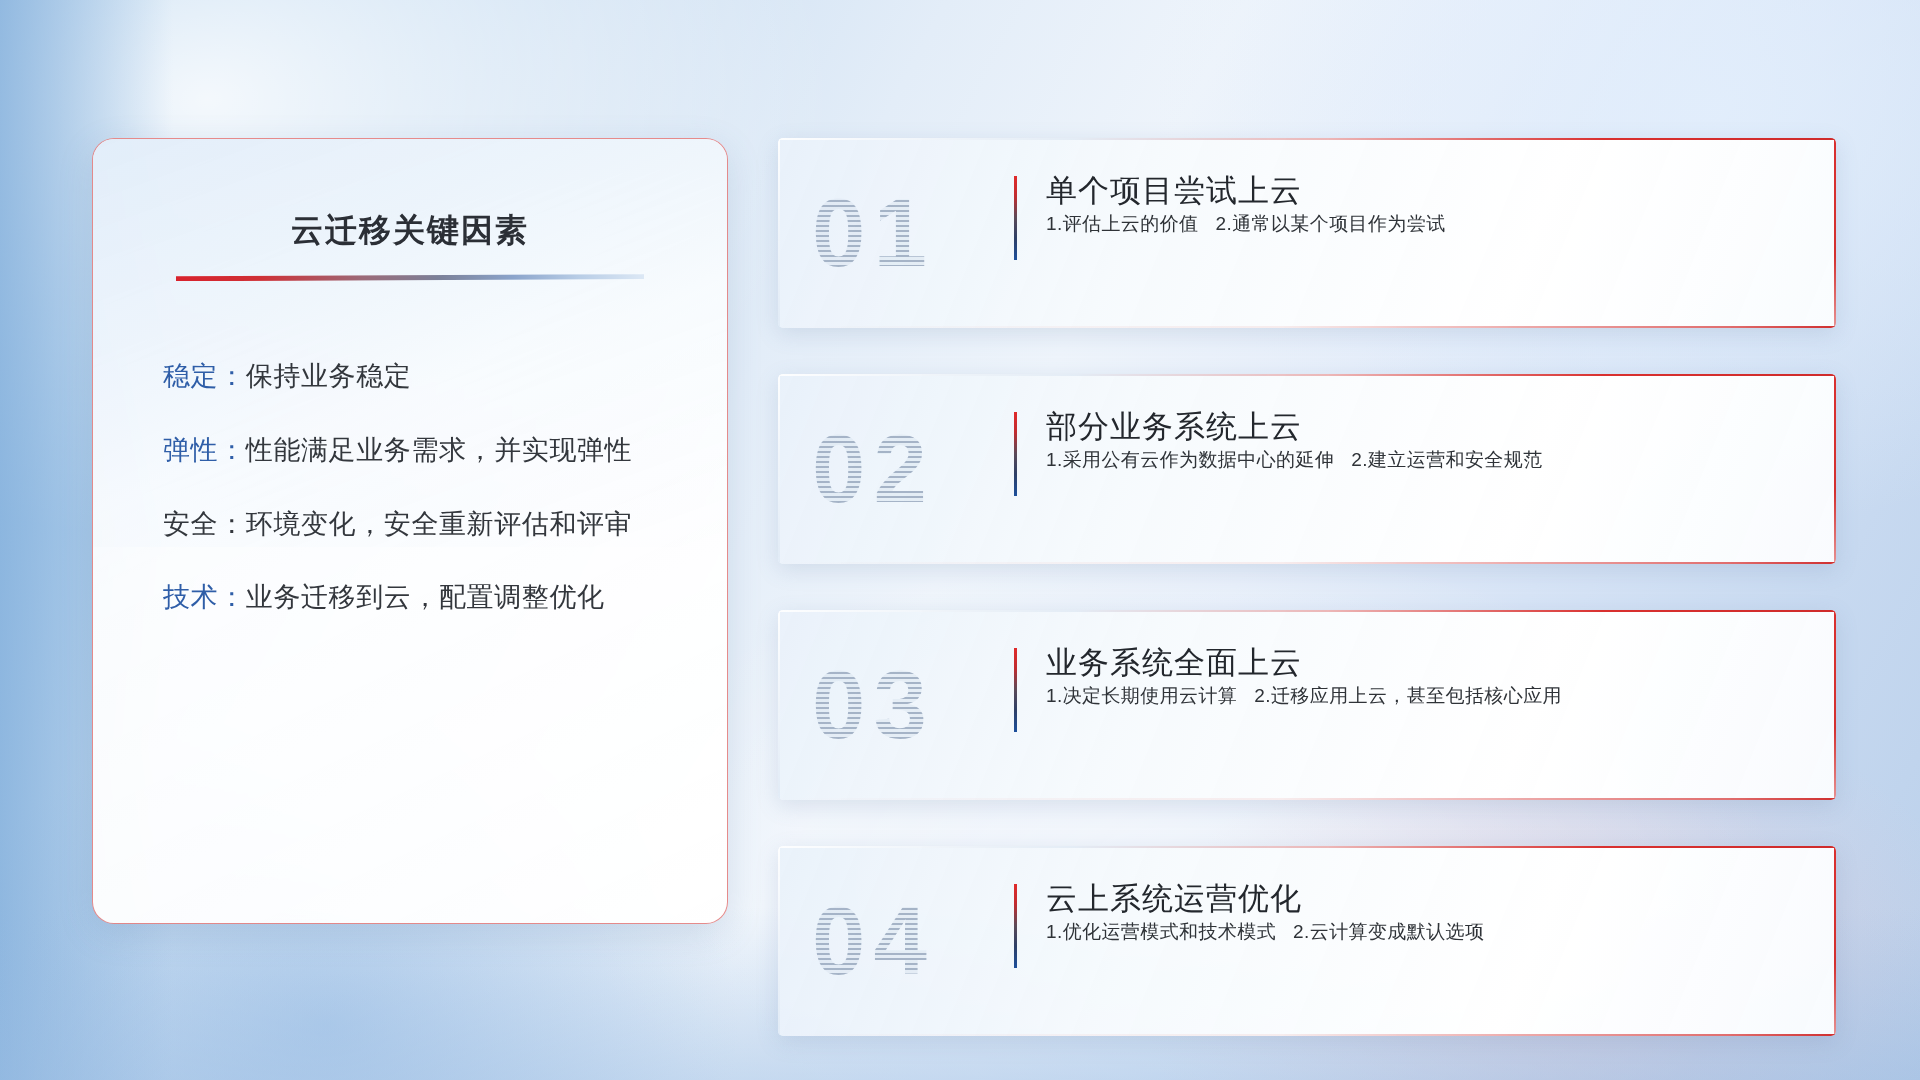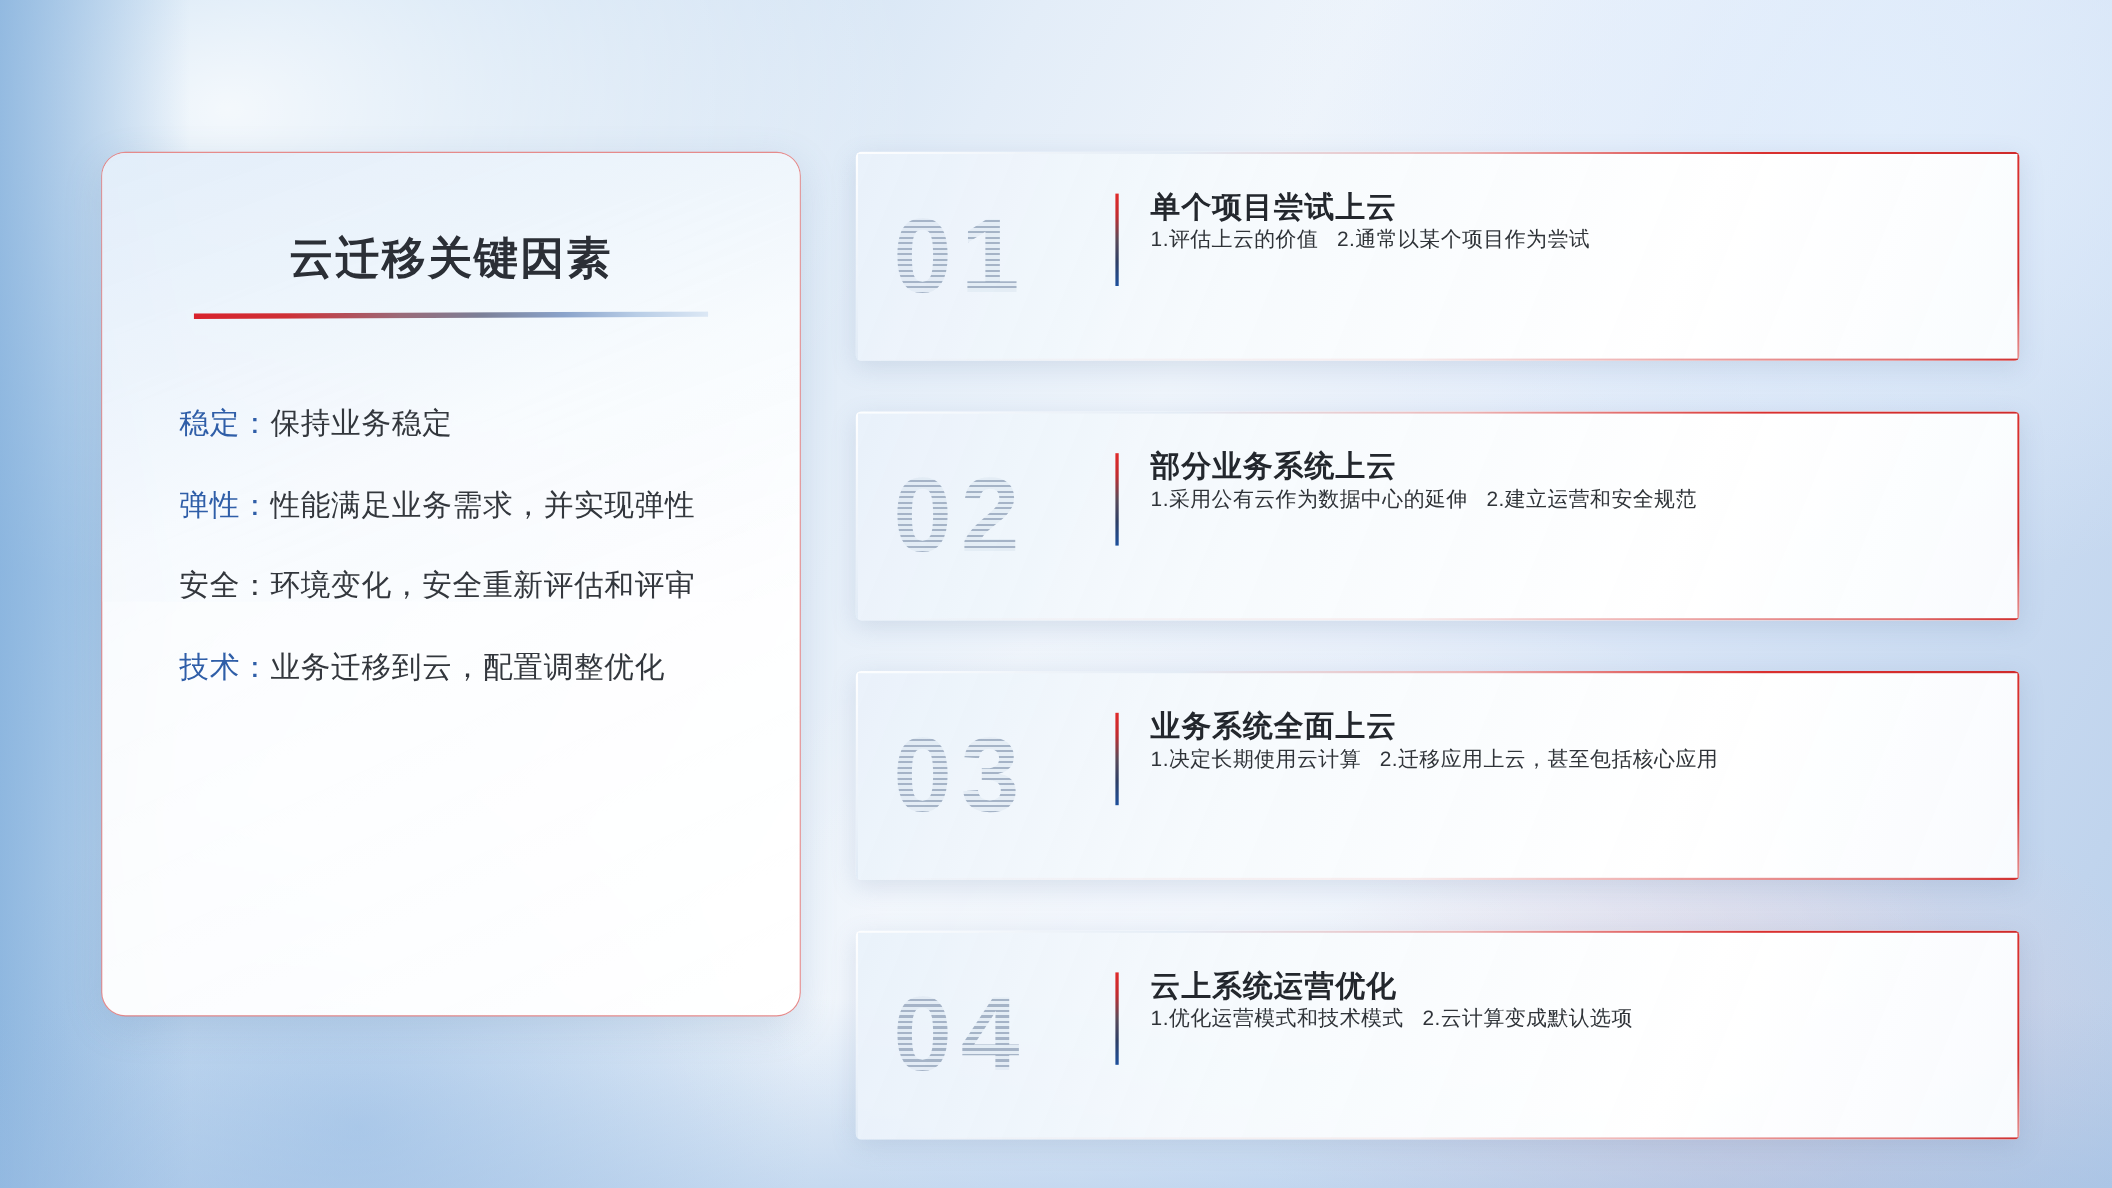--- a/index.html
+++ b/index.html
@@ -62,21 +62,21 @@
     overflow:hidden;
   }
   #left-panel::before {
     content:""; position:absolute; left:0; top:0; width:100%; height:52%;
     background:linear-gradient(160deg, rgba(224,236,249,.92) 0%, rgba(243,248,253,.55) 58%, rgba(255,255,255,0) 100%);
     pointer-events:none;
   }
   .panel-inner { position:relative; z-index:2; padding:52px 46px 0 46px; }
 
   #panel-title {
-    font-size:40px; font-weight:700; color:#2b2f36;
+    font-size:32px; font-weight:700; color:#2b2f36;
     letter-spacing:2px; text-align:center; line-height:1.1;
     margin-top:22px;
   }
   #title-rule {
     margin:26px auto 0 auto; width:468px; height:7px;
     background:linear-gradient(90deg,#d8222c 0%, #cf3036 18%, #9b6a78 40%, #7b8098 56%, #8ba4cb 72%, #b8cde6 86%, #dce8f5 100%);
     clip-path:polygon(0% 30%, 100% 0%, 100% 70%, 0% 100%);
   }
 
   #factor-list { margin-top:74px; padding-left:24px; }
@@ -137,21 +137,21 @@
     color:rgba(176,191,210,.16); user-select:none;
   }
 
   .card-divider {
     position:absolute; left:236px; top:38px; width:3px; height:84px;
     background:linear-gradient(180deg,#e02a2a 0%, #c22c30 24%, #5a4a58 50%, #2e3f66 74%, #1c4f9c 100%);
   }
 
   .card-body { position:absolute; left:268px; top:34px; right:40px; }
   .card-title {
-    font-size:27px; font-weight:700; color:#23272d;
+    font-size:31px; font-weight:400; color:#23272d;
     letter-spacing:1px; line-height:1.25;
   }
   .card-desc {
     font-size:19px; color:#2f3338;
     letter-spacing:.4px; line-height:1.4; white-space:pre;
   }
 </style>
 </head>
 <body>
 

